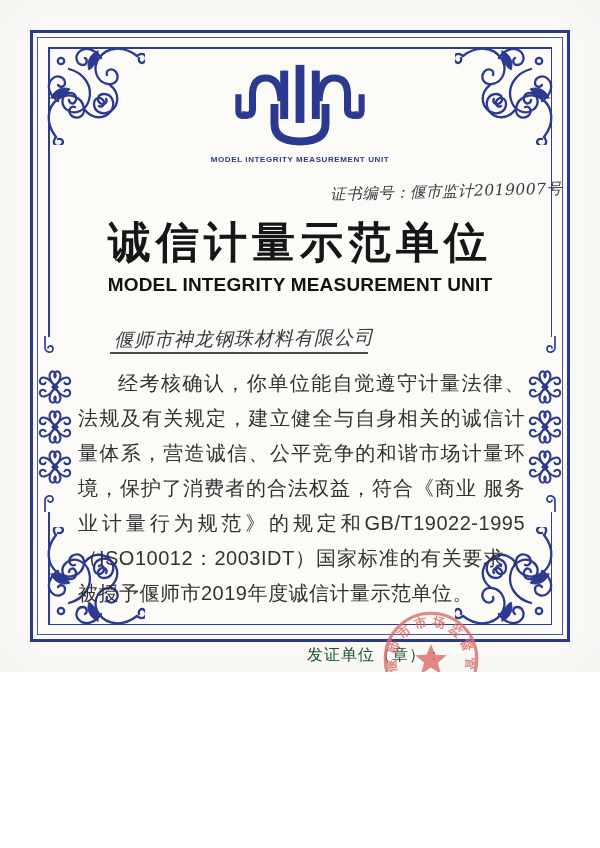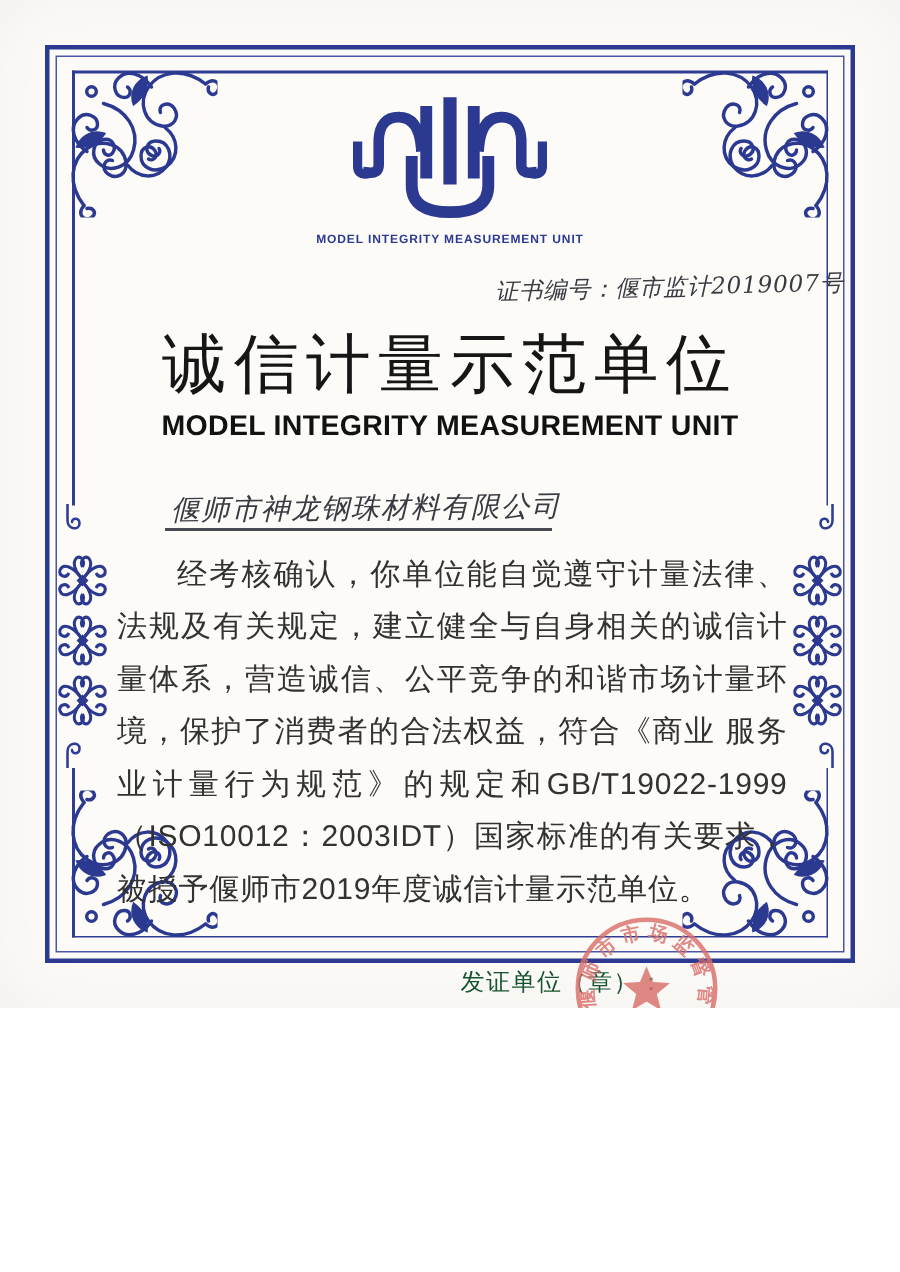--- a/index.html
+++ b/index.html
@@ -27,21 +27,21 @@
   .motif{position:absolute;width:36px;height:38px;}
   .curlend{position:absolute;width:14px;height:20px;}
   
   .logo-mark{position:absolute;left:50%;top:64px;transform:translateX(-50%);}
   .logo-caption{position:absolute;left:0;right:0;top:155px;text-align:center;
     font-size:8px;font-weight:bold;letter-spacing:.6px;color:#2b3990;}
   .handwrite{color:#3a3a42;font-family:"DejaVu Serif",serif;font-style:italic;}
   .cert-no{position:absolute;left:330px;top:182px;width:200px;
     font-size:15.5px;letter-spacing:.5px;transform:rotate(-1.5deg);white-space:nowrap;}
   .title-zh{position:absolute;left:0;right:0;top:214px;text-align:center;
-    font-family:"DejaVu Serif",serif;font-size:43px;font-weight:400;
+    font-family:"DejaVu Serif",serif;font-size:43px;font-weight:700;
     letter-spacing:5px;color:#161616;white-space:nowrap;}
   .title-en{position:absolute;left:0;right:0;top:274px;text-align:center;
     font-size:19px;font-weight:800;letter-spacing:.2px;color:#121212;white-space:nowrap;}
   .awardee{position:absolute;left:114px;top:326px;font-size:19px;letter-spacing:1px;
     transform:rotate(-.6deg);white-space:nowrap;}
   .awardee-line{position:absolute;left:110px;top:352px;width:258px;height:0;
     border-bottom:2px solid #4a4a52;}
   .body-text{position:absolute;left:78px;top:366px;width:447px;margin:0;
     font-size:20px;line-height:35px;color:#323232;text-align:justify;
     text-indent:2em;letter-spacing:.5px;}
@@ -157,21 +157,21 @@
   <div class="logo-caption">MODEL INTEGRITY MEASUREMENT UNIT</div>
 
   <div class="cert-no handwrite">证书编号：偃市监计2019007号</div>
 
   <div class="title-zh">诚信计量示范单位</div>
   <div class="title-en">MODEL INTEGRITY MEASUREMENT UNIT</div>
 
   <div class="awardee handwrite">偃师市神龙钢珠材料有限公司</div>
   <div class="awardee-line"></div>
 
-  <p class="body-text">经考核确认，你单位能自觉遵守计量法律、法规及有关规定，建立健全与自身相关的诚信计量体系，营造诚信、公平竞争的和谐市场计量环境，保护了消费者的合法权益，符合《商业 服务业计量行为规范》的规定和GB/T19022-1999（ISO10012：2003IDT）国家标准的有关要求，被授予偃师市2019年度诚信计量示范单位。</p>
+  <p class="body-text">经考核确认，你单位能自觉遵守计量法律、法规及有关规定，建立健全与自身相关的诚信计量体系，营造诚信、公平竞争的和谐市场计量环境，保护了消费者的合法权益，符合《商业 服务业计量行为规范》的规定和GB/T19022-1995（ISO10012：2003IDT）国家标准的有关要求，被授予偃师市2019年度诚信计量示范单位。</p>
 
   <div class="issuer">发证单位（章）：</div>
   <svg class="seal" viewBox="0 0 110 110">
     <circle cx="55" cy="55" r="40" fill="none" stroke="#d96f6b" stroke-width="2.6"></circle>
     <path id="sealArc" d="M 26,68 A 31,31 0 1 1 84,68" fill="none"></path>
     <text font-size="11" fill="#d96f6b" letter-spacing="3.6" font-family="Liberation Sans, sans-serif" font-weight="bold">
       <textPath href="#sealArc" startOffset="2">偃师市市场监督管理局</textPath>
     </text>
     <path d="M 55,42 L 58.8,51.2 L 68.7,51.8 L 61,58.2 L 63.5,67.8 L 55,62.5 L 46.5,67.8 L 49,58.2 L 41.3,51.8 L 51.2,51.2 Z" fill="#d96f6b"></path>
     <path d="M 36,82 A 33,33 0 0 0 74,82" fill="none" stroke="#d96f6b" stroke-width="2.4" stroke-dasharray="1.6 2.6"></path>

